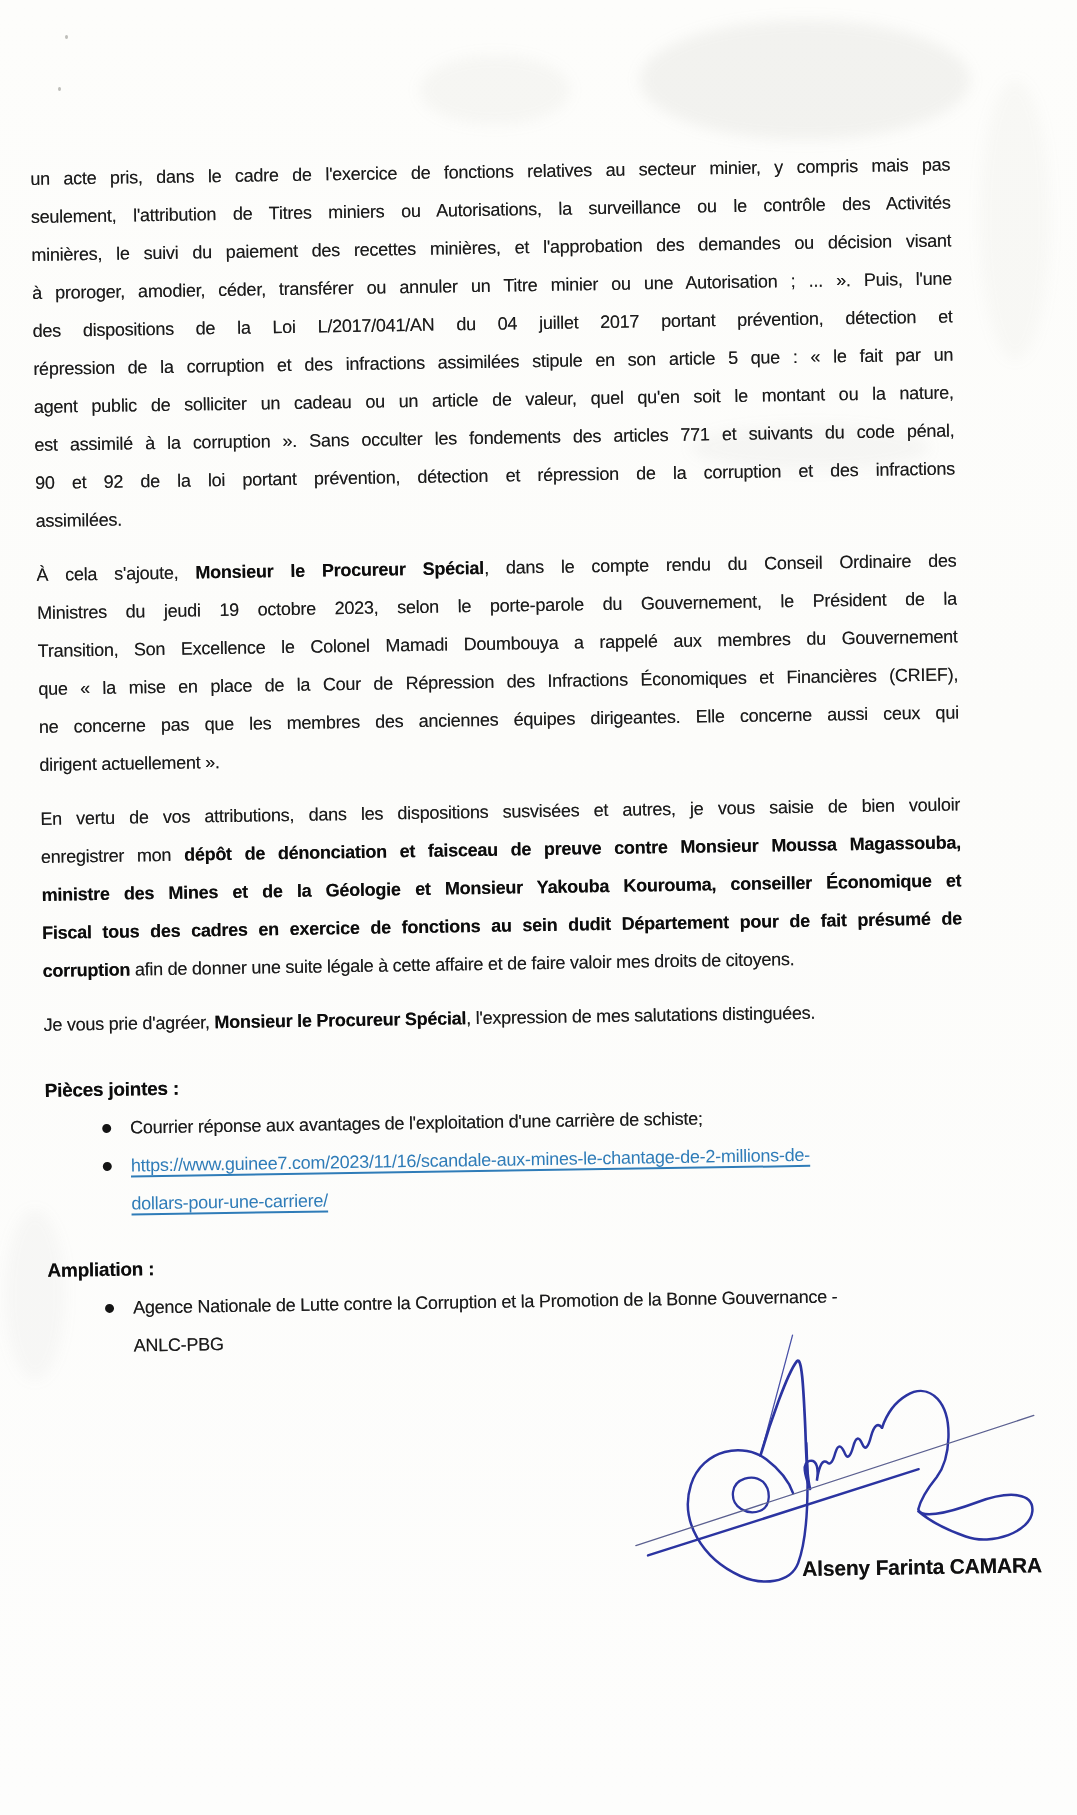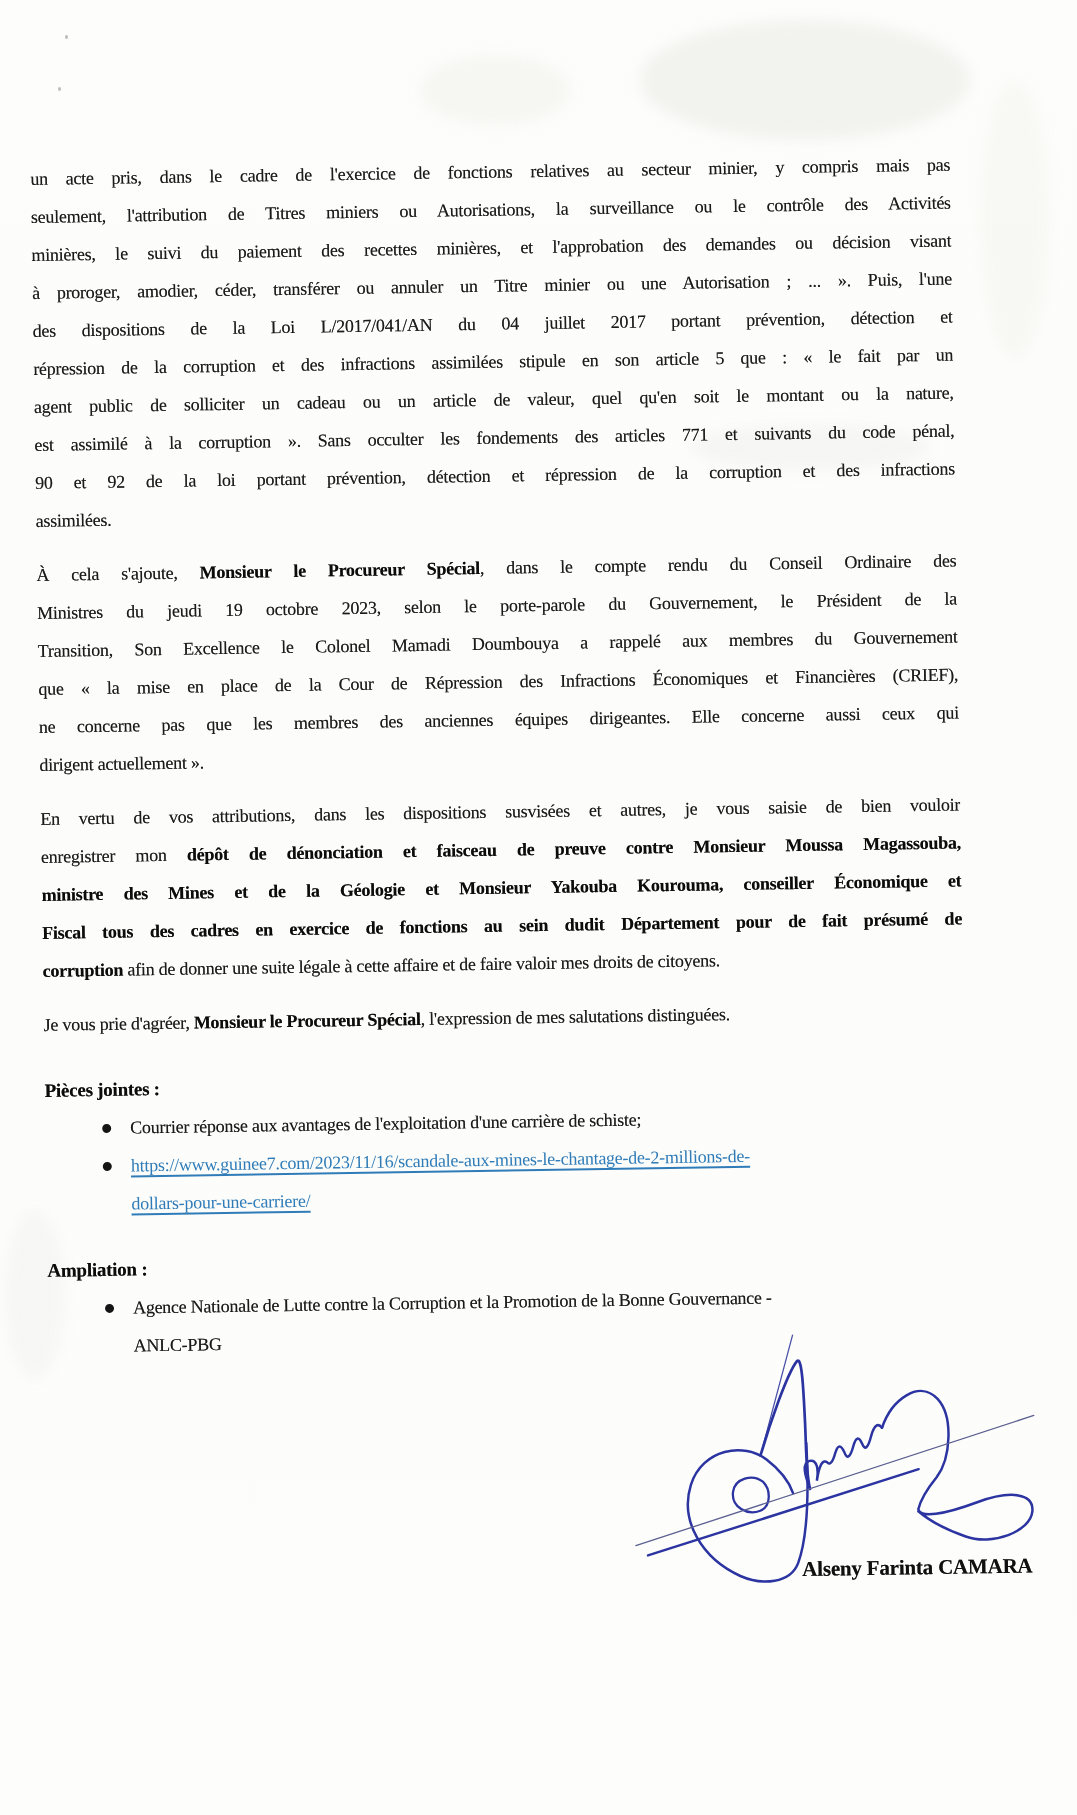--- a/index.html
+++ b/index.html
@@ -1,19 +1,19 @@
 <!DOCTYPE html>
 <html style="--link: #2f7cb8;"><head>
 <meta charset="utf-8">
 <style>
   html,body{margin:0;padding:0;background:#ffffff;}
   .page{
     position:relative;width:1077px;height:1815px;overflow:hidden;
     background:linear-gradient(180deg,#fdfdfb 0%,#fcfcfa 40%,#fdfdfc 100%);
-    font-family:Liberation Serif, serif;color:#1b1b1b;
+    font-family:Liberation Sans, sans-serif;color:#1b1b1b;
   }
   .smudge{position:absolute;border-radius:50%;filter:blur(7px);pointer-events:none;}
   .speck{position:absolute;width:3px;height:4px;background:#8a8a84;border-radius:50%;opacity:.55;}
   .content{
     position:absolute;left:30px;top:160px;width:920px;
     transform:rotate(-0.9deg);transform-origin:0 0;
     font-size:18px;letter-spacing:-0.25px;line-height:38px;
     text-shadow:0 0 .5px rgba(20,20,20,.6);
   }
   .para + .para{margin-top:16px;}

